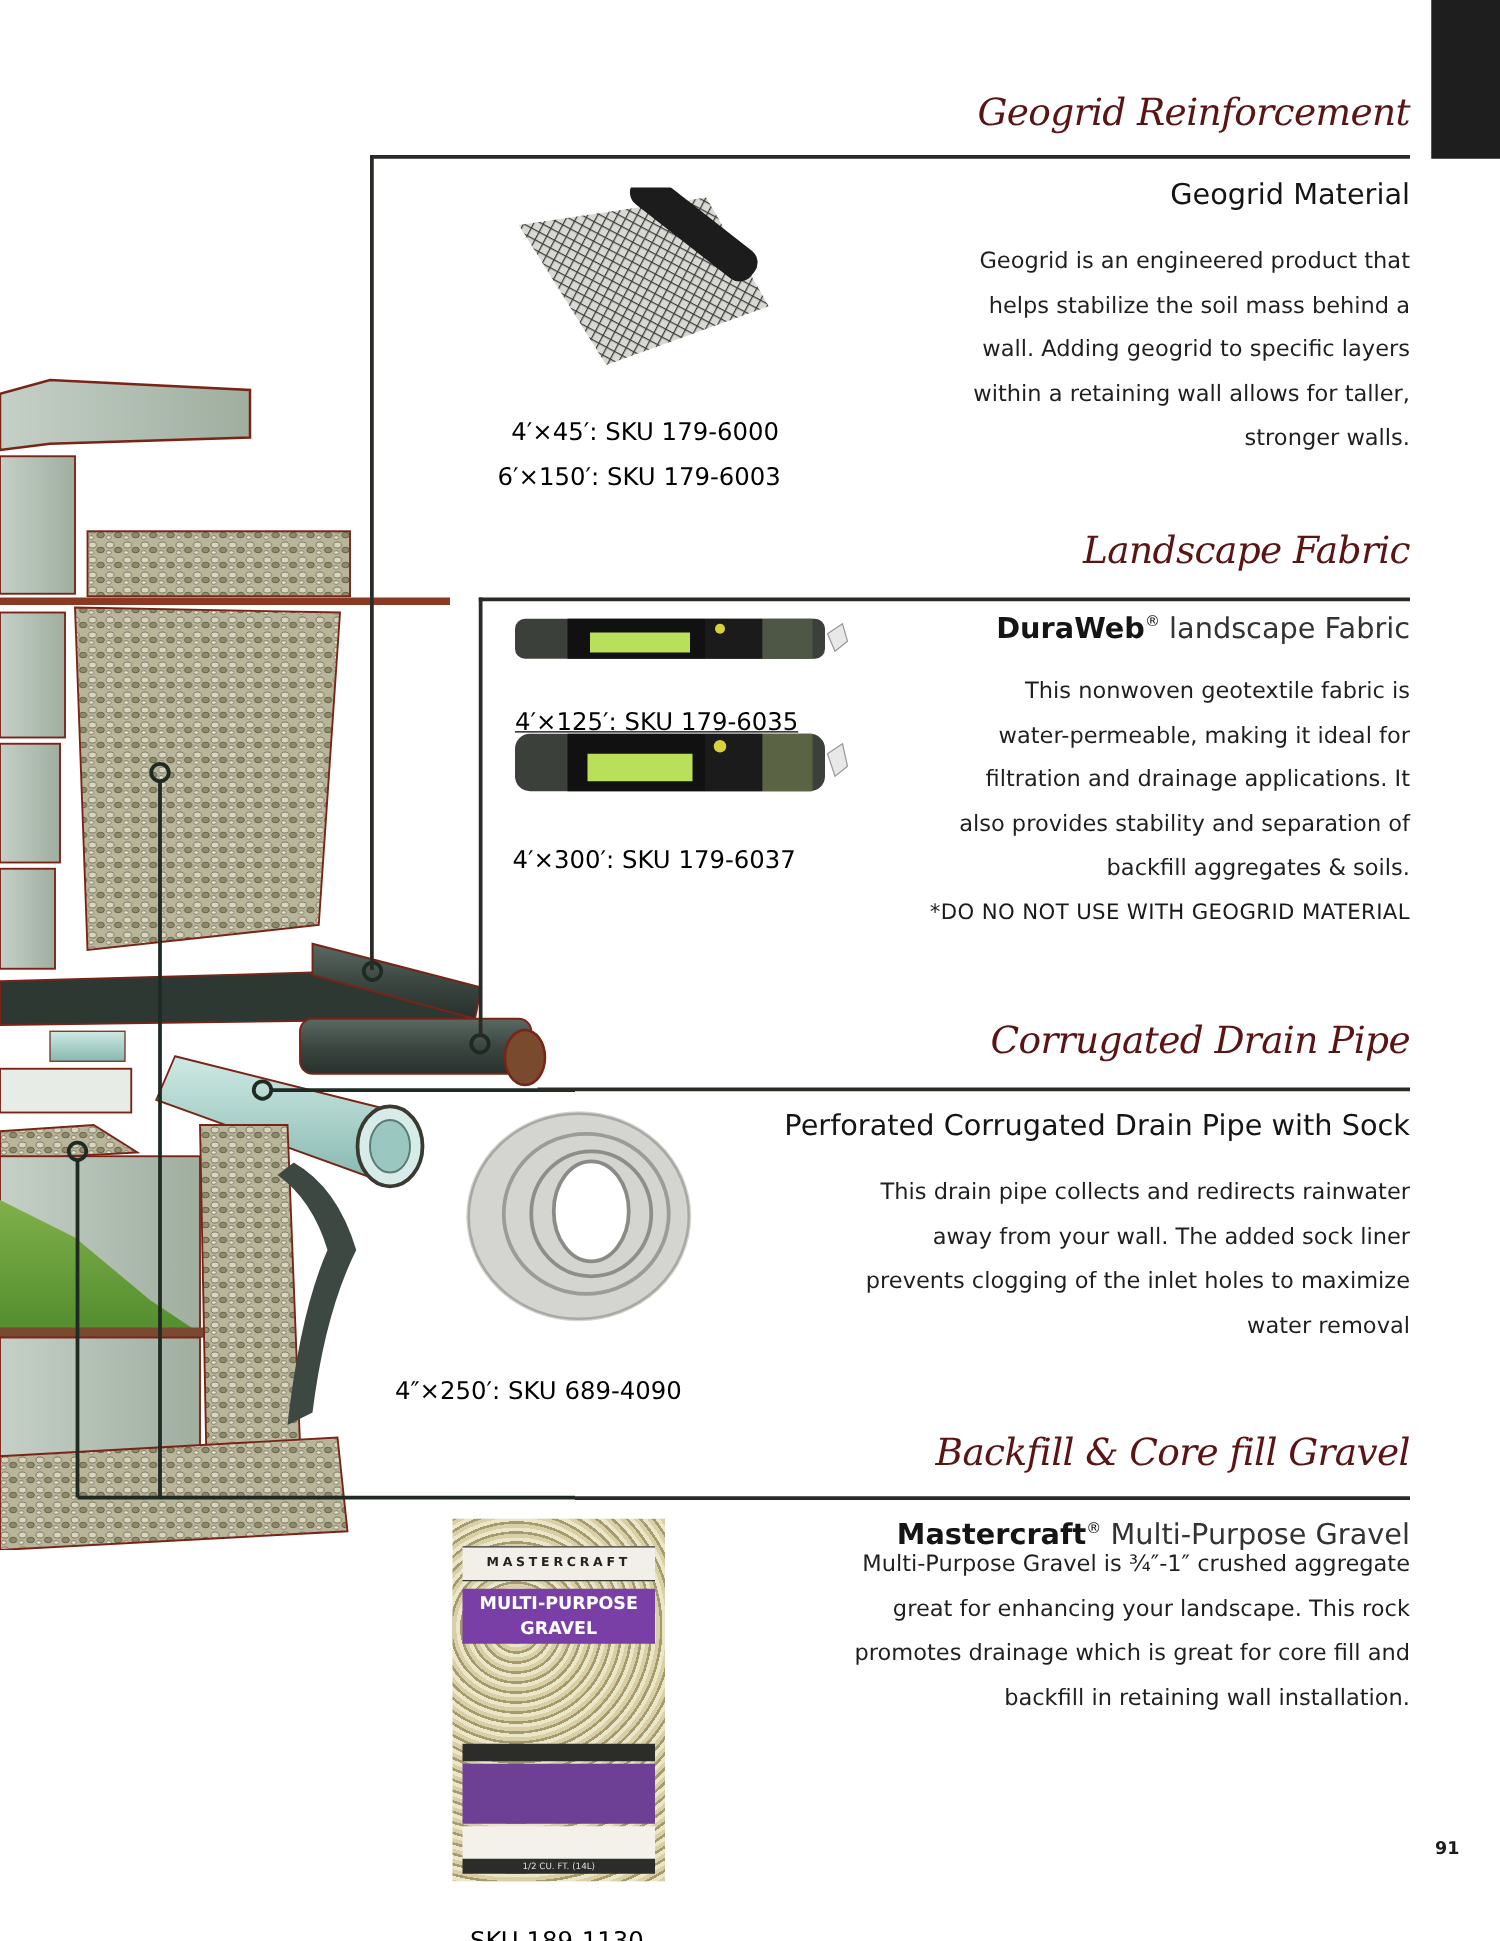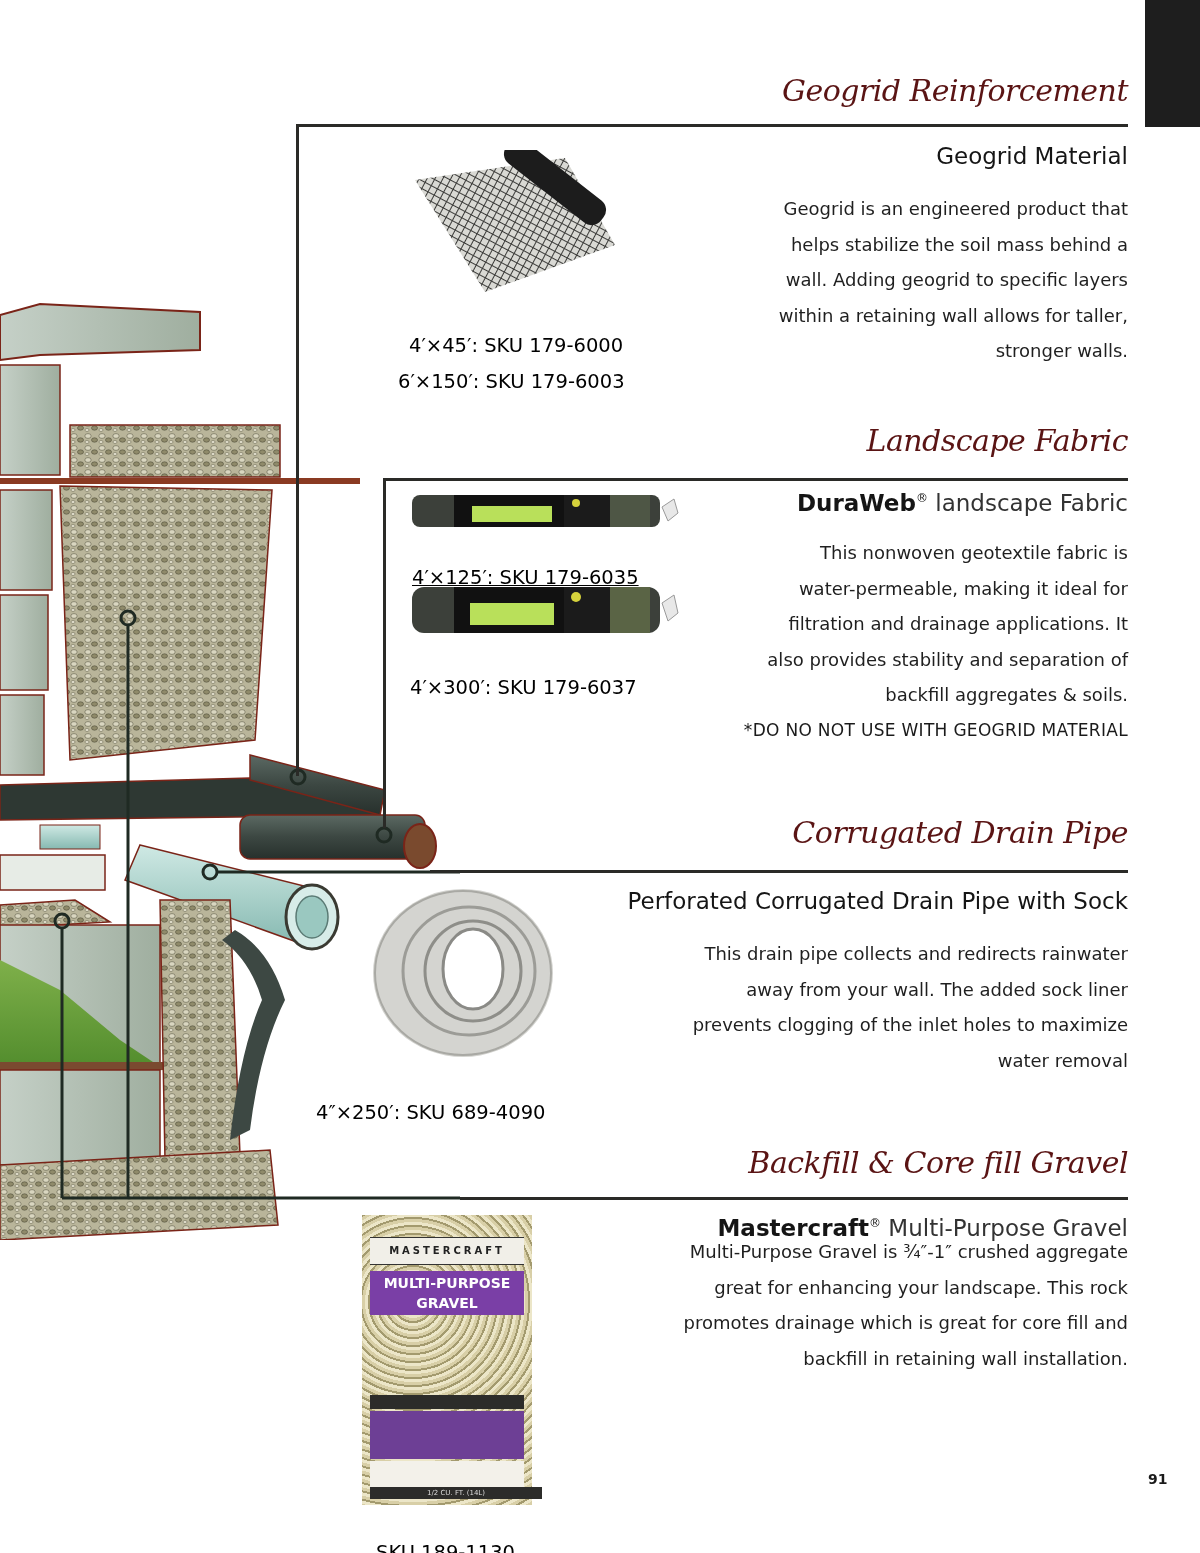--- a/index.html
+++ b/index.html
@@ -236,17 +236,17 @@
 
 <div class="abs gravel-bag" style="background: repeating-radial-gradient(circle at 30% 30%, #d8cfa7 0 3px, #a39a6e 3px 5px, #ece6c8 5px 8px);">
   <div style="position:absolute; left:8px; top:22px; width:154px; height:26px; background:#f1efe8; border-top:1px solid #333; border-bottom:1px solid #333; text-align:center; font-size:10px; font-weight:bold; letter-spacing:3px; line-height:26px; color:#222;">MASTERCRAFT</div>
   <div style="position:absolute; left:8px; top:56px; width:154px; height:42px; background:#7a3fa6; text-align:center; color:#fff; font-weight:bold; font-size:14px; line-height:20px; padding-top:2px;">
     <div>MULTI-PURPOSE</div>
     <div>GRAVEL</div>
   </div>
   <div style="position:absolute; left:8px; top:180px; width:154px; height:14px; background:#2c2c2a;"></div>
   <div style="position:absolute; left:8px; top:196px; width:154px; height:48px; background:#6d3f95;"></div>
   <div style="position:absolute; left:8px; top:246px; width:154px; height:28px; background:#f3f1ea;"></div>
-  <div style="position:absolute; left:8px; top:272px; width:172px; height:12px; background:#2c2c2a; color:#ddd; text-align:center; font-size:7px; line-height:12px;">1/2 CU. FT. (14L)</div>
+  <div style="position:absolute; left:8px; top:272px; width:154px; height:12px; background:#2c2c2a; color:#ddd; text-align:center; font-size:7px; line-height:12px;">1/2 CU. FT. (14L)</div>
 </div>
 <div class="sku" style="left:376px; top:1513px;">SKU 189-1130</div>
 
 <div class="page-number">91</div>
 
 </body></html>

